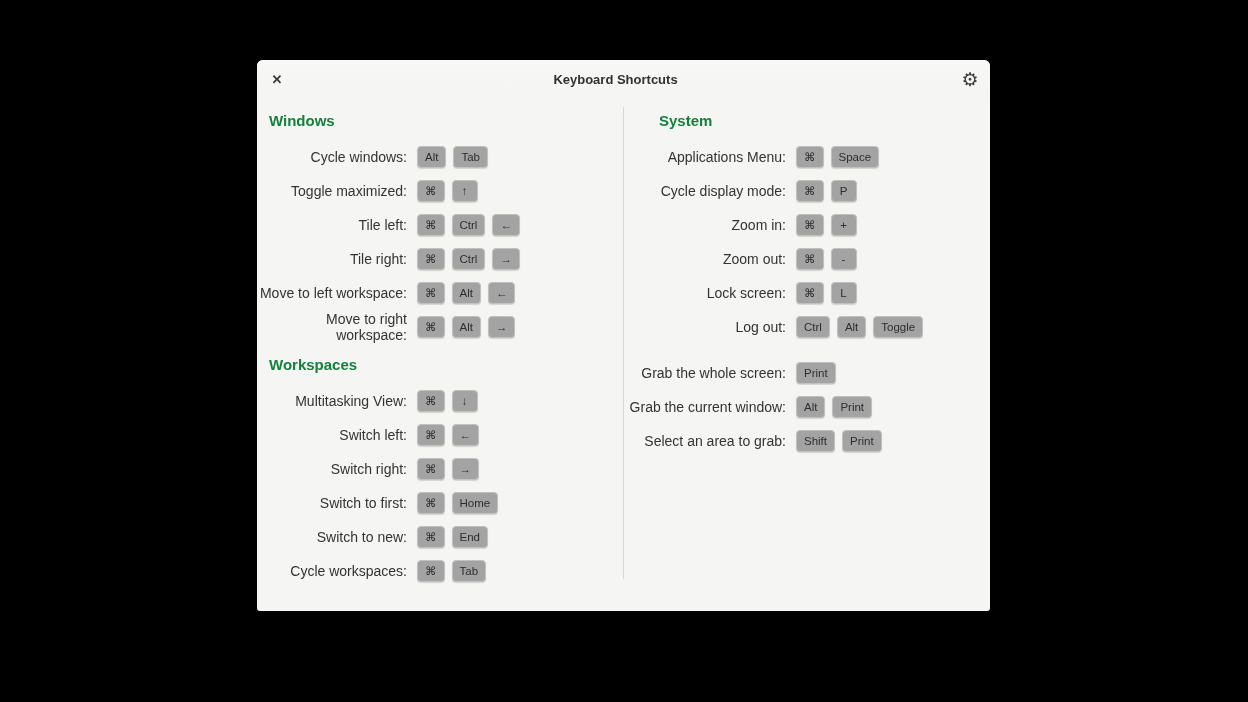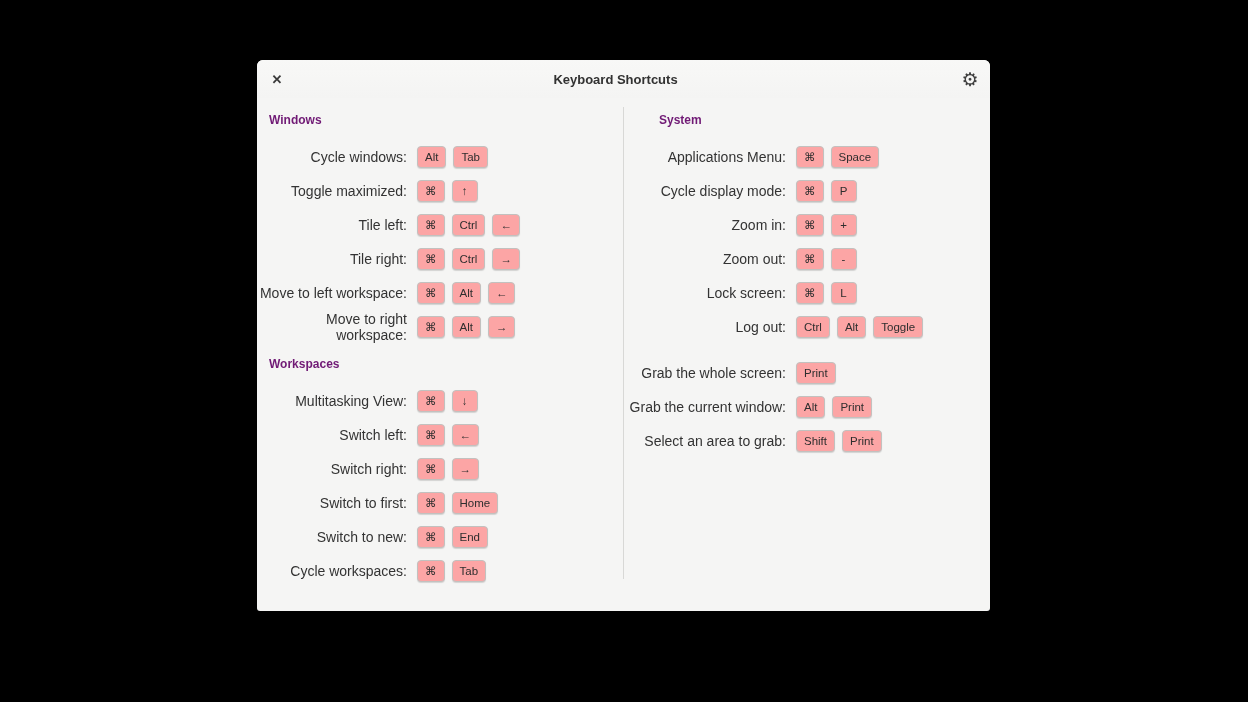--- a/index.html
+++ b/index.html
@@ -82,23 +82,23 @@
     top: 9px;
     bottom: 32px;
     width: 1px;
     background: #d8d8d6;
   }
 
   .section-title {
     height: 28px;
     display: flex;
     align-items: center;
-    font-size: 12px;
+    font-size: 15px;
     font-weight: bold;
-    color: #701a75;
+    color: #15803d;
   }
   .col-left .section-title { padding-left: 12px; }
   .col-right .section-title { padding-left: 36px; }
   .section-rows { margin-top: 6px; }
   .section + .section { margin-top: 6px; }
 
   .shortcut-row {
     height: 34px;
     display: flex;
     align-items: center;
@@ -118,21 +118,21 @@
     gap: 7px;
     margin-left: 10px;
   }
   .keycap {
     display: inline-flex;
     align-items: center;
     justify-content: center;
     min-width: 26px;
     height: 22px;
     padding: 2px 7px;
-    background: #fca5a5;
+    background: #a3a3a3;
     border: 1px solid #c2c1bf;
     border-radius: 4px;
     box-shadow: 0 1px 1px rgba(0,0,0,0.14);
     font-size: 11.5px;
     color: #2e2e2e;
     font-family: "Liberation Sans", "DejaVu Sans", sans-serif;
     white-space: nowrap;
   }
 </style>
 </head>

